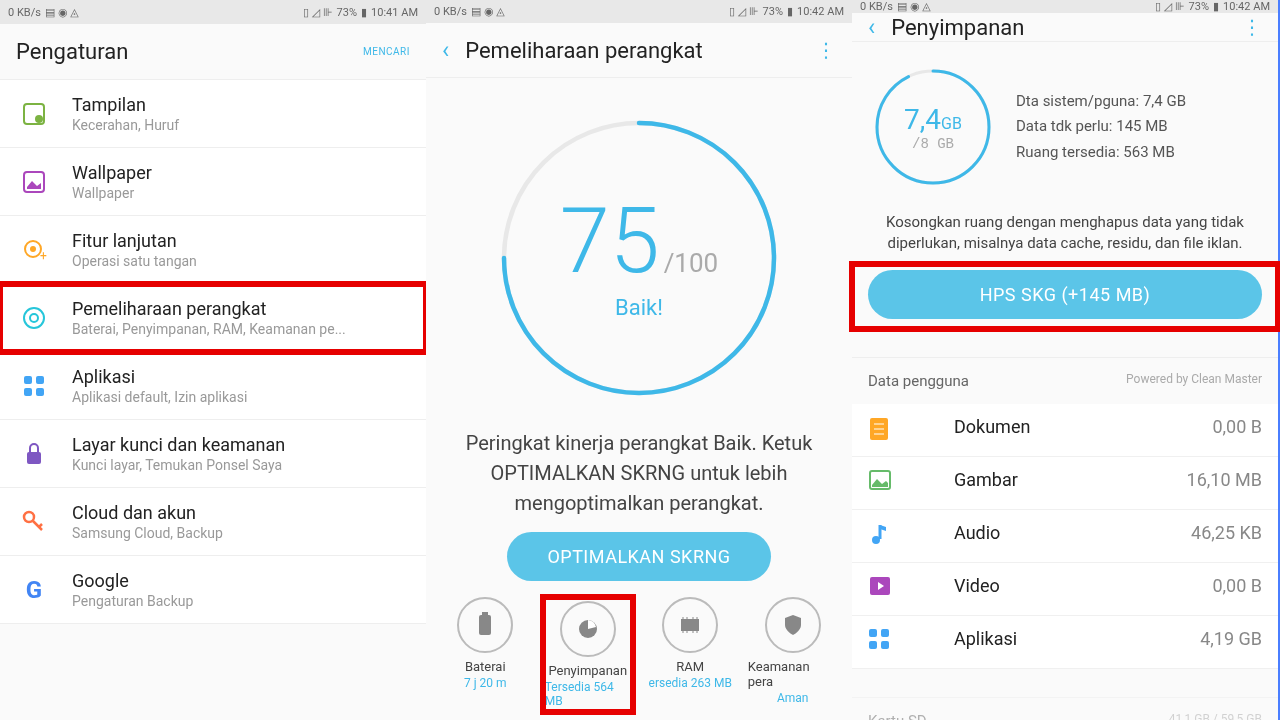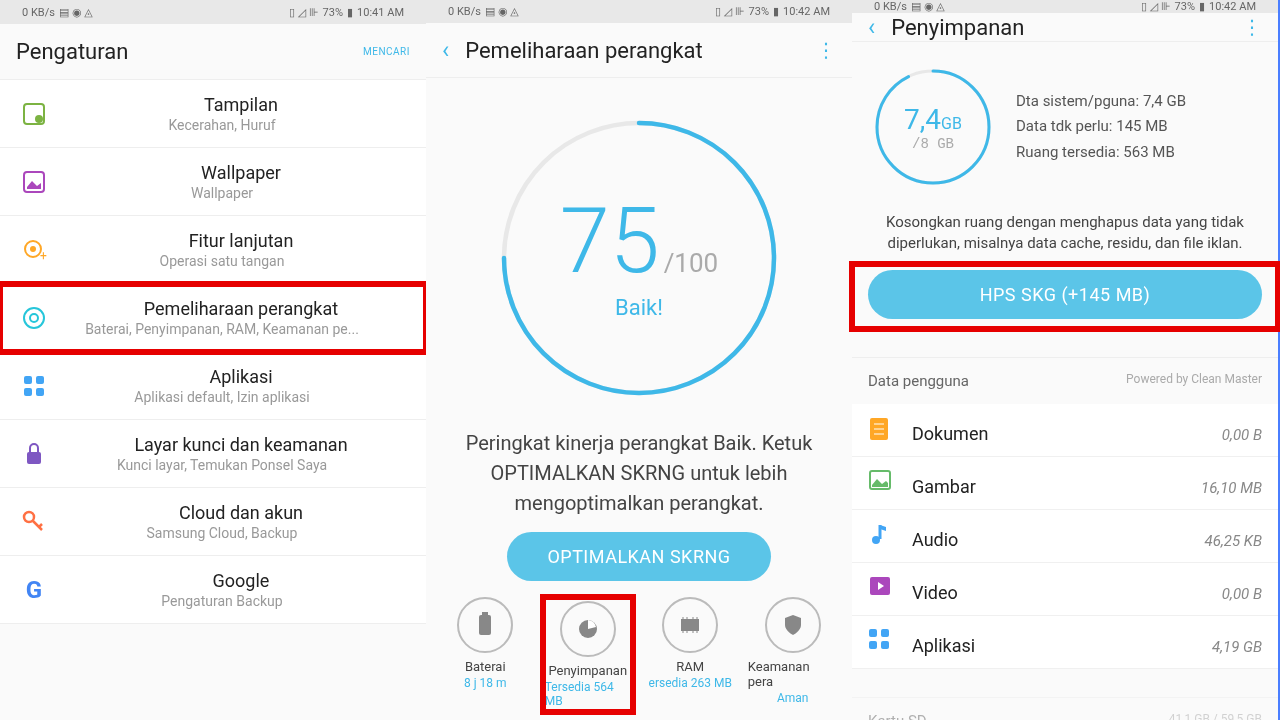--- a/index.html
+++ b/index.html
@@ -1,26 +1,26 @@
 <!DOCTYPE html>
 <html><head>
 <meta charset="utf-8">
 <style>
 * { margin: 0; padding: 0; box-sizing: border-box; font-family: -apple-system, Roboto, sans-serif; }
 body { background: #4a7eff; display: flex; width: 1280px; height: 720px; overflow: hidden; }
 .phone { width: 426px; height: 720px; background: #fafafa; display: flex; flex-direction: column; position: relative; }
 .phone:nth-child(2) { flex-shrink: 0; }
-.status-bar { height: 24px; background: #e8e8e8; display: flex; justify-content: space-between; align-items: center; padding: 0 22px; font-size: 11px; color: #666; }
+.status-bar { height: 24px; background: #e8e8e8; display: flex; justify-content: space-between; align-items: center; padding: 0 8px; font-size: 11px; color: #666; }
 .status-left, .status-right { display: flex; align-items: center; gap: 4px; }
 .header { height: 56px; display: flex; align-items: center; padding: 0 16px; background: #fafafa; border-bottom: 1px solid #eee; }
 .header-title { font-size: 22px; color: #222; flex: 1; }
 .header-action { color: #3eb8e8; font-size: 10px; letter-spacing: 0.5px; }
 .back-btn { color: #3eb8e8; font-size: 24px; margin-right: 16px; cursor: pointer; }
 .more-btn { color: #3eb8e8; font-size: 20px; }
-.list { flex: 1; overflow-y: hidden; text-align: center; }
+.list { flex: 1; overflow-y: hidden; }
 .list-item { display: flex; align-items: center; padding: 14px 16px; border-bottom: 1px solid #eee; background: #fff; }
 .list-icon { width: 36px; height: 36px; margin-right: 20px; display: flex; align-items: center; justify-content: center; }
 .list-text { flex: 1; }
 .list-title { font-size: 18px; color: #222; margin-bottom: 2px; }
 .list-sub { font-size: 14px; color: #999; white-space: nowrap; overflow: hidden; text-overflow: ellipsis; max-width: 300px; }
 .highlight { outline: 6px solid #e60000; outline-offset: -3px; }
 .score-ring { width: 300px; height: 300px; margin: 30px auto 0; position: relative; }
 .ring-svg { width: 100%; height: 100%; }
 .score-center { position: absolute; top: 50%; left: 50%; transform: translate(-50%, -50%); text-align: center; }
 .score-num { font-size: 90px; font-weight: 300; color: #3eb8e8; line-height: 1; }
@@ -36,24 +36,24 @@
 .storage-top { display: flex; padding: 20px 16px; align-items: center; }
 .storage-ring { width: 130px; height: 130px; position: relative; flex-shrink: 0; }
 .storage-center { position: absolute; top: 50%; left: 50%; transform: translate(-50%, -50%); text-align: center; }
 .storage-used { font-size: 28px; color: #3eb8e8; }
 .storage-gb { font-size: 16px; color: #3eb8e8; }
 .storage-total { font-size: 14px; color: #aaa; font-family: Liberation Mono, monospace; }
 .storage-stats { margin-left: 18px; font-size: 15px; color: #555; line-height: 1.7; }
 .storage-msg { text-align: center; padding: 0 24px 10px; font-size: 15px; color: #444; line-height: 1.4; }
 .section-head { display: flex; justify-content: space-between; padding: 14px 16px; font-size: 15px; color: #666; border-top: 1px solid #eee; margin-top: 28px; }
 .section-head-right { font-size: 12px; color: #aaa; }
-.data-item { display: flex; align-items: flex-end; padding: 12px 16px; border-bottom: 1px solid #f0f0f0; background: #fff; }
+.data-item { display: flex; align-items: flex-start; padding: 12px 16px; border-bottom: 1px solid #f0f0f0; background: #fff; gap: 42px; }
 .data-icon { width: 28px; height: 28px; margin-right: 16px; }
 .data-label { flex: 1; font-size: 18px; color: #222; }
-.data-val { font-size: 15px; color: #888; font-style: italic; }
+.data-val { font-size: 18px; color: #888; }
 .hps-wrap { padding: 6px 16px 10px; }
 .nav-highlight { outline: 6px solid #e60000; outline-offset: -3px; padding: 4px 2px; }
 </style>
 </head>
 <body>
 
 <div class="phone">
   <div class="status-bar">
     <div class="status-left"><span>0 KB/s</span> ▤ ◉ ◬</div>
     <div class="status-right">▯ ◿ ⊪ <span>73%</span> ▮ <span>10:41 AM</span></div>
@@ -187,21 +187,21 @@
   <button class="big-btn">OPTIMALKAN SKRNG</button>
   <div class="bottom-nav">
     <div class="nav-item">
       <div class="nav-circle">
           <svg width="18" height="26">
             <rect x="3" y="3" width="12" height="20" rx="2" fill="#888"></rect>
             <rect x="6" y="0" width="6" height="3" fill="#888"></rect>
           </svg>
         </div>
       <div class="nav-label">Baterai</div>
-        <div class="nav-sub">8 j 18 m</div>
+        <div class="nav-sub">7 j 20 m</div>
     </div>
     <div class="nav-item nav-highlight">
       <div class="nav-circle">
           <svg width="24" height="24">
             <circle cx="12" cy="12" r="9" fill="#888"></circle>
             <path d="M12 3 A9 9 0 0 1 20 10 L12 12 Z" fill="#fff"></path>
           </svg>
         </div>
       <div class="nav-label">Penyimpanan</div>
         <div class="nav-sub">Tersedia 564 MB</div>

